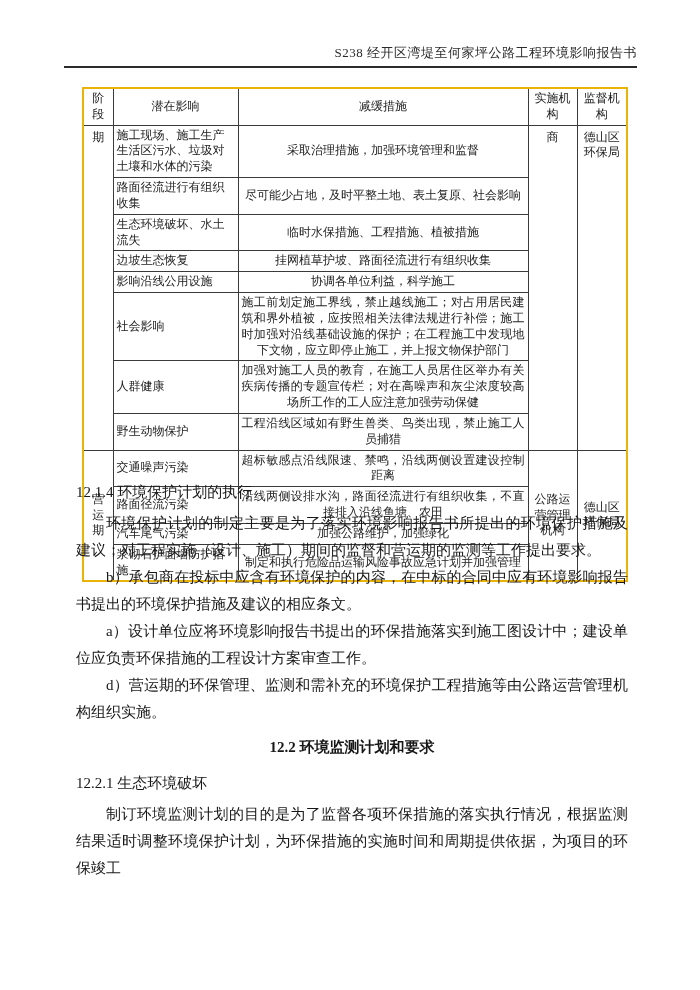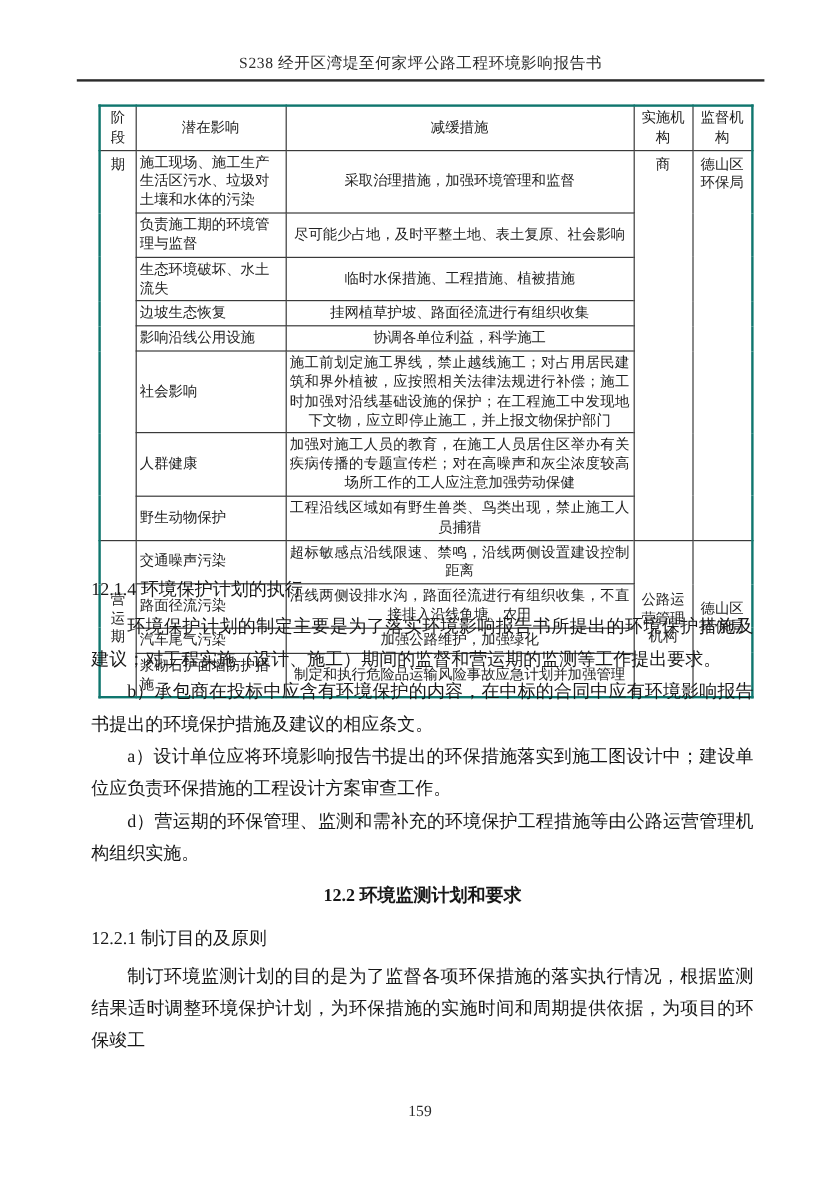--- a/index.html
+++ b/index.html
@@ -9,21 +9,21 @@
     position: relative;
     font-family: "Liberation Serif", "DejaVu Serif", serif;
     color: #1c1c1c;
     overflow: hidden;
   }
   .page { position: absolute; inset: 0; }
 
   
   .running-header {
     position: absolute; left: 64px; right: 63px; top: 44px;
-    text-align: center;
+    text-align: right;
     font-size: 13px;
     color: #2b2b2b;
     padding-bottom: 4px;
     border-bottom: 2px solid #2b2b2b;
     letter-spacing: 0.5px;
   }
 
   
   table.eia {
     position: absolute; left: 82px; top: 87px;
@@ -33,21 +33,21 @@
     font-size: 12px;
     color: #222;
   }
   table.eia th, table.eia td {
     border: 1px solid #3a3a3a;
     vertical-align: middle;
     line-height: 1.32;
     padding: 2px 3px;
     font-weight: normal;
   }
-  table.eia { border: 2px solid #0f766e; padding-left: 40px; }
+  table.eia { border: 2px solid #eab308; padding-left: 40px; }
   th.hdr { text-align: center; padding: 3px 2px; line-height: 1.45; }
   td.stage { text-align: center; line-height: 1.65; padding: 3px 6px; }
   td.stage.top { vertical-align: top; padding-top: 4px; }
   td.impact { text-align: left; padding: 3px 5px; }
   td.measure {
     text-align: justify;
     text-align-last: center;
     padding: 3px 7px;
   }
   td.agency { text-align: center; padding: 3px 2px; line-height: 1.5; }
@@ -97,21 +97,21 @@
       </tr>
 
       <tr>
         <td class="stage top" rowspan="8">期</td>
         <td class="impact">施工现场、施工生产生活区污水、垃圾对土壤和水体的污染</td>
         <td class="measure">采取治理措施，加强环境管理和监督</td>
         <td class="agency top" rowspan="8">商</td>
         <td class="agency top" rowspan="8">德山区环保局</td>
       </tr>
       <tr>
-        <td class="impact">负责施工期的环境管理与监督</td>
+        <td class="impact">路面径流进行有组织收集</td>
         <td class="measure">尽可能少占地，及时平整土地、表土复原、社会影响</td>
       </tr>
       <tr>
         <td class="impact">生态环境破坏、水土流失</td>
         <td class="measure">临时水保措施、工程措施、植被措施</td>
       </tr>
       <tr>
         <td class="impact">边坡生态恢复</td>
         <td class="measure">挂网植草护坡、路面径流进行有组织收集</td>
       </tr>
@@ -154,19 +154,18 @@
     </tbody>
   </table>
 
   <div class="content">
     <div class="h3">12.1.4 环境保护计划的执行</div>
     <p class="para">环境保护计划的制定主要是为了落实环境影响报告书所提出的环境保护措施及建议；对工程实施（设计、施工）期间的监督和营运期的监测等工作提出要求。</p>
     <p class="para">b）承包商在投标中应含有环境保护的内容，在中标的合同中应有环境影响报告书提出的环境保护措施及建议的相应条文。</p>
     <p class="para">a）设计单位应将环境影响报告书提出的环保措施落实到施工图设计中；建设单位应负责环保措施的工程设计方案审查工作。</p>
     <p class="para">d）营运期的环保管理、监测和需补充的环境保护工程措施等由公路运营管理机构组织实施。</p>
     <div class="h2">12.2 环境监测计划和要求</div>
-    <div class="h3">12.2.1 制订目的及原则</div>
+    <div class="h3">12.2.1 生态环境破坏</div>
     <p class="para">制订环境监测计划的目的是为了监督各项环保措施的落实执行情况，根据监测结果适时调整环境保护计划，为环保措施的实施时间和周期提供依据，为项目的环保竣工</p>
   </div>
 
-  <div class="page-number">159</div>
 
 </div>
 
 </body></html>

